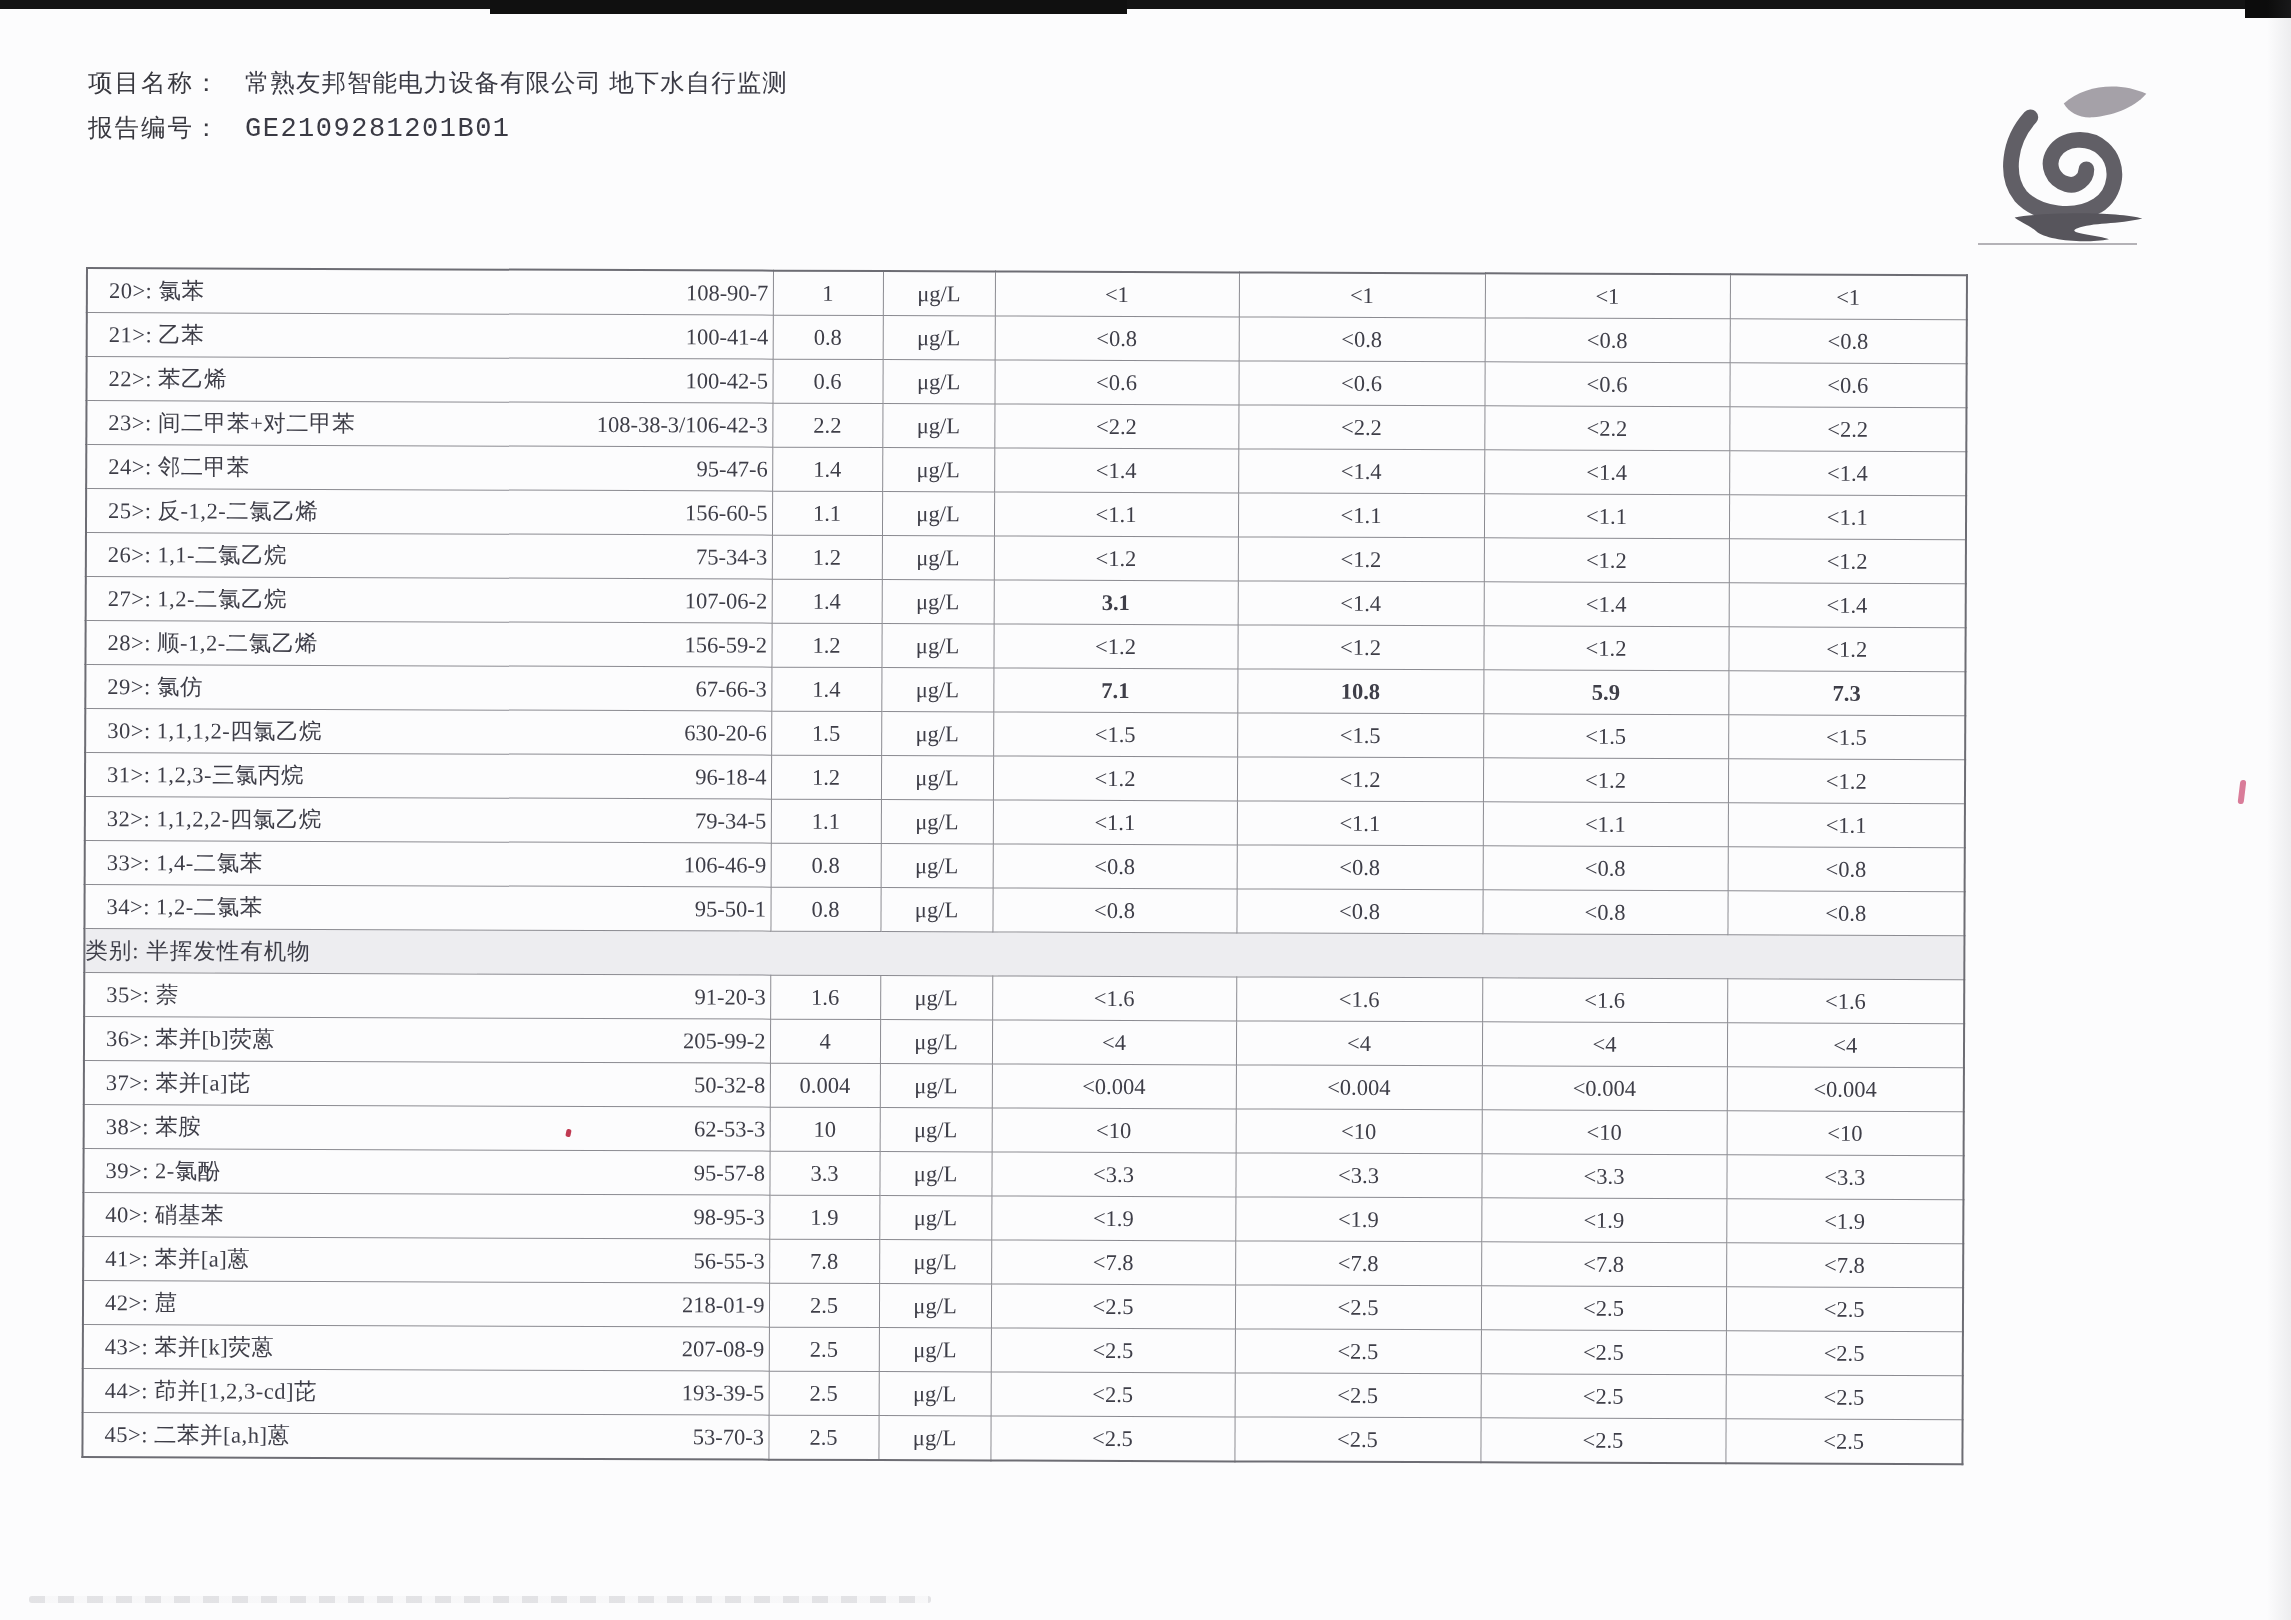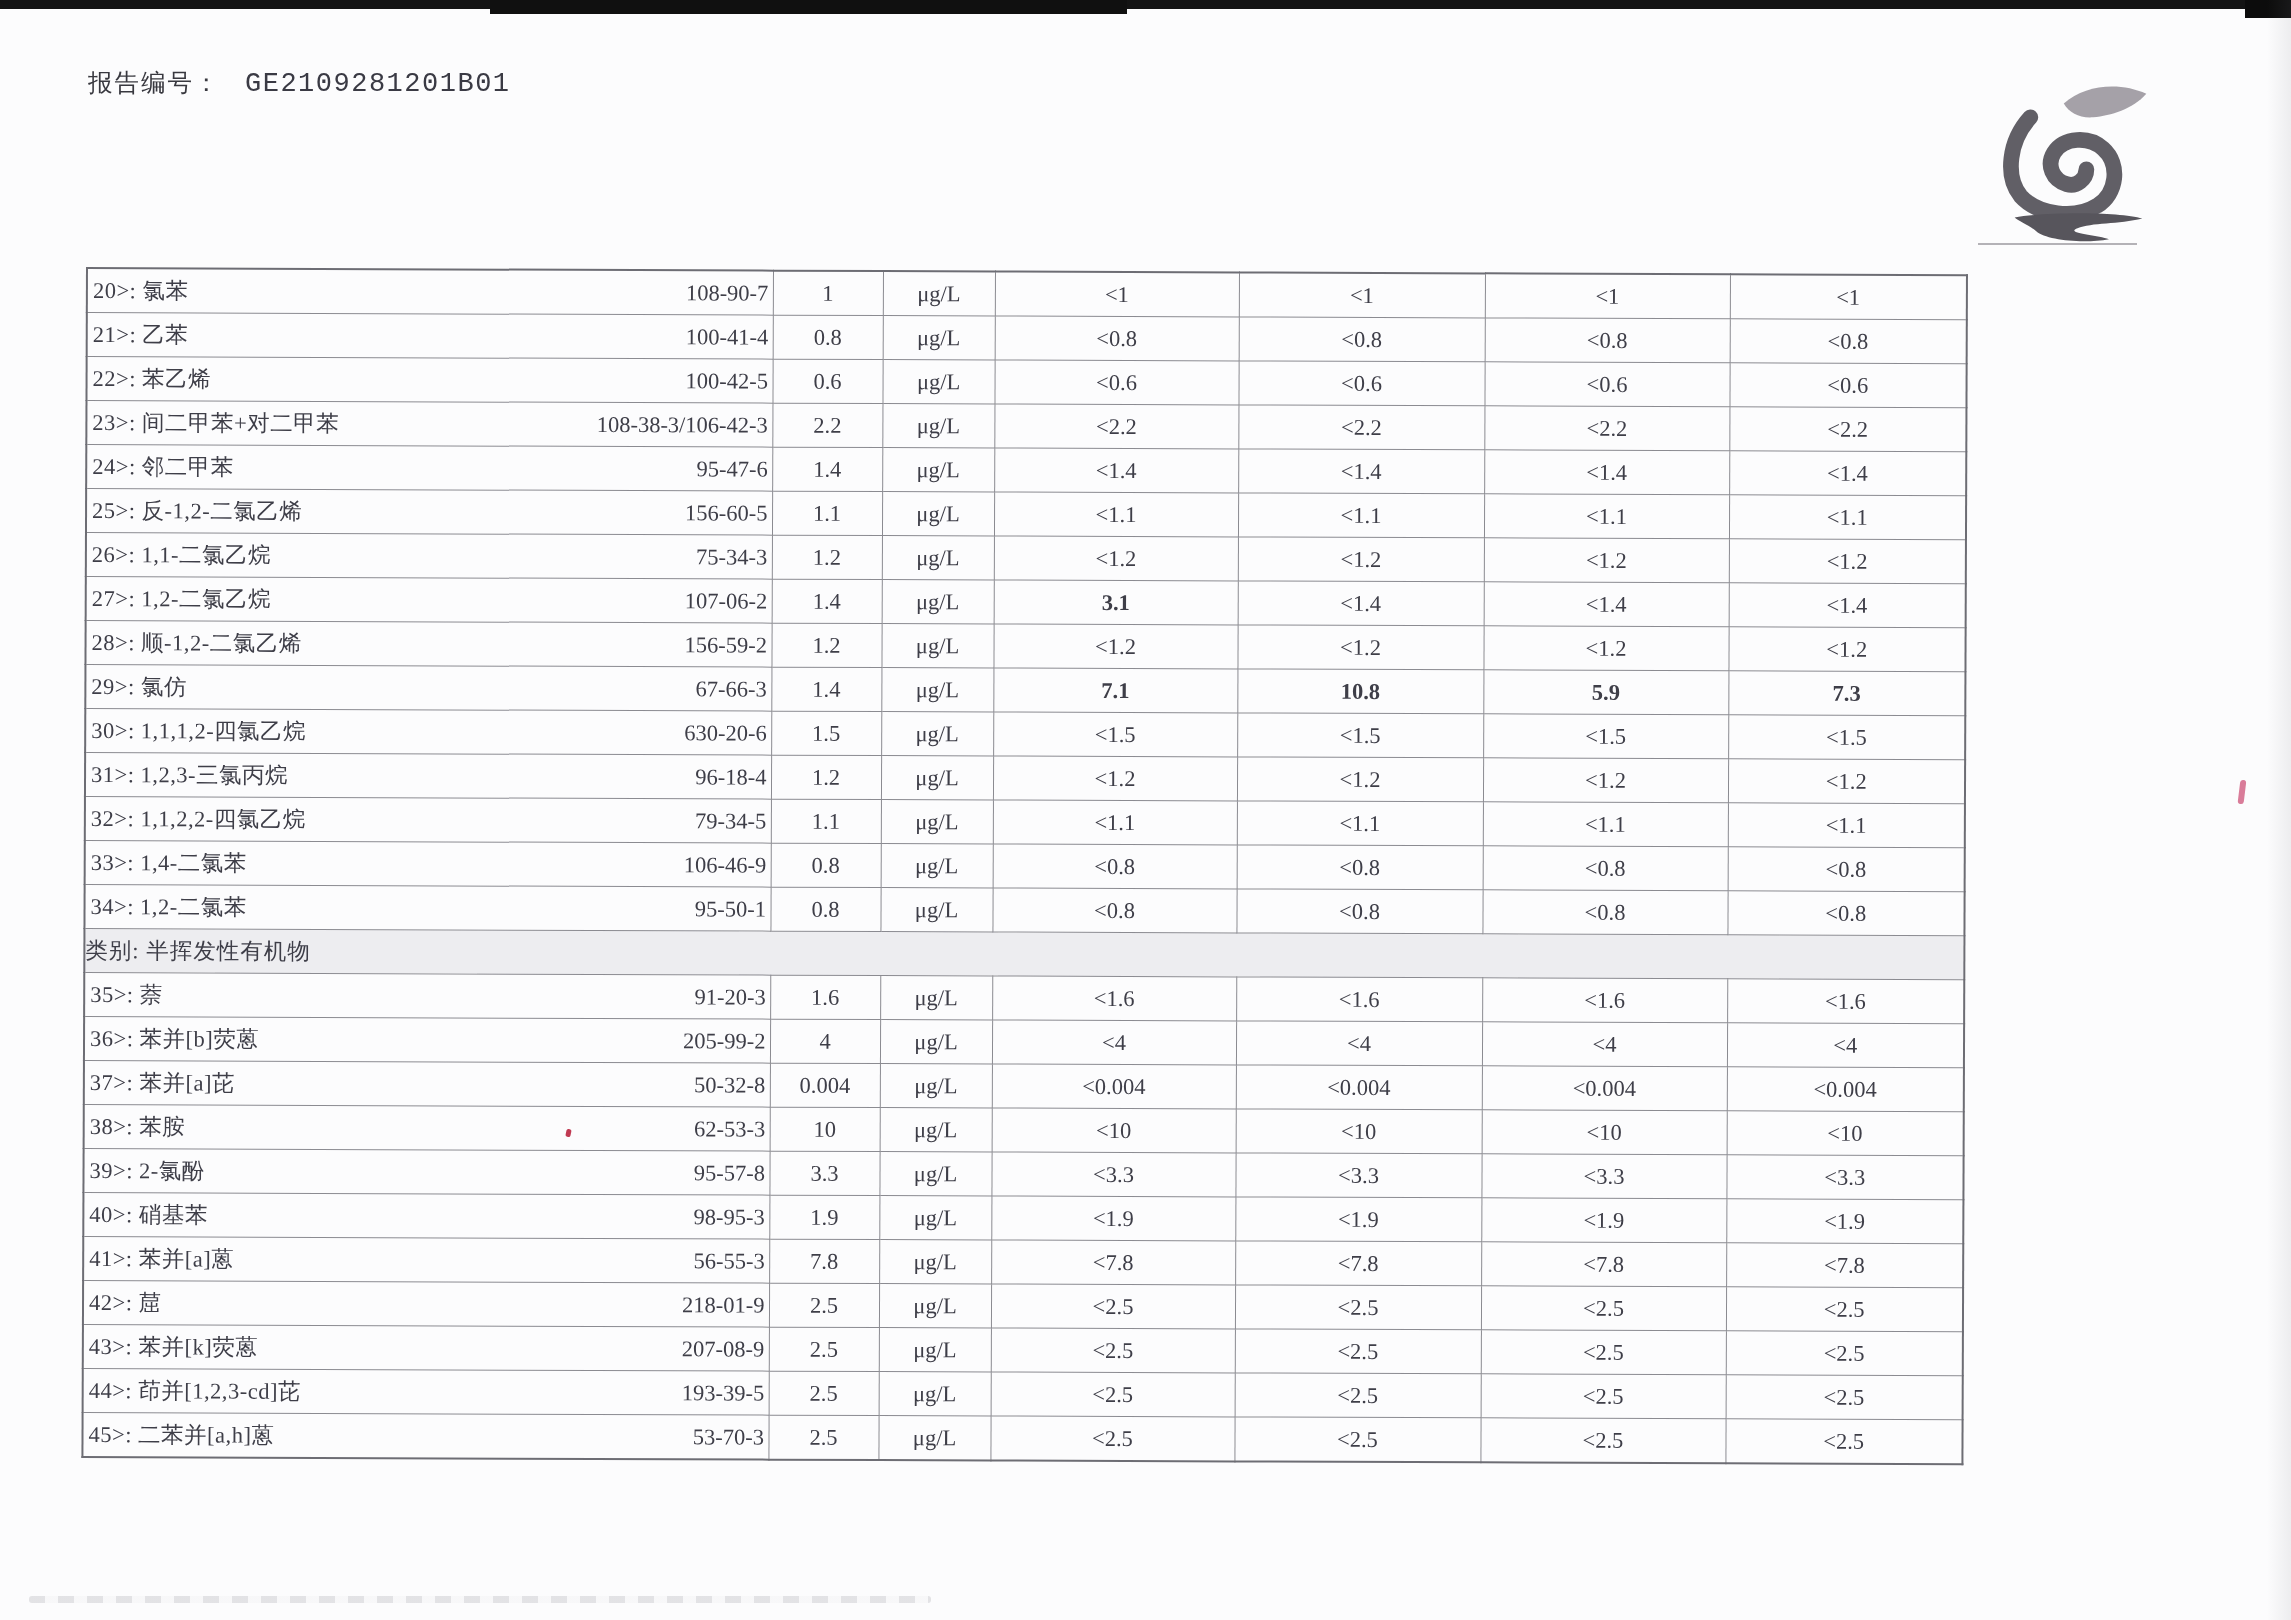--- a/index.html
+++ b/index.html
@@ -26,21 +26,21 @@
   .logo-underline{position:absolute;left:1978px;top:243px;width:159px;height:2px;background:#8d8b92;opacity:.65;}
 
   
   .table-wrap{position:absolute;left:86px;top:267px;width:1880px;transform:rotate(0.22deg);transform-origin:0 0;}
   table.doc{border-collapse:collapse;table-layout:fixed;width:1880px;border:2px solid #6d6d74;}
   table.doc td{
     border:1px solid #8b8b91;height:43px;font-size:22.5px;color:#3e3e48;
     padding:0;overflow:hidden;white-space:nowrap;
   }
   td.namecas>div{display:flex;justify-content:space-between;align-items:center;}
-  td.namecas .pname{padding-left:5px;letter-spacing:0.5px;}
+  td.namecas .pname{padding-left:21px;letter-spacing:0.5px;}
   td.namecas .pcas{padding-right:4px;}
   td.center{text-align:center;}
   td.catrow{background:#ededf0;text-align:left;padding-left:11.8px;color:#3a3a44;letter-spacing:1px;}
   .b{font-weight:bold;color:#2d2d38;}
 
   
   .streak{position:absolute;left:29px;top:1596px;width:902px;height:6.9px;opacity:.5;border-radius:2.9px;
     background:repeating-linear-gradient(90deg, rgba(140,140,148,.45) 0 15.7px, rgba(140,140,148,.08) 15.7px 29px);}
   .red-dot{position:absolute;left:566px;top:1129px;width:4.9px;height:7.8px;background:#c03a52;border-radius:2px;transform:rotate(12deg);}
   .pink-mark{position:absolute;left:2239px;top:780px;width:5.9px;height:23.5px;background:#cf5b80;opacity:.8;border-radius:2.9px;transform:rotate(7deg);}
@@ -50,20 +50,24 @@
 <body>
 
 <div class="page">
 
   <div class="top-edge"></div>
   <div class="top-edge2"></div>
   <div class="top-edge3"></div>
   <div class="shade-right"></div>
 
   <div class="header">
+    <div class="hrow">
+      <span class="hlabel">项目名称：</span>
+      <span class="hvalue">常熟友邦智能电力设备有限公司 地下水自行监测</span>
+    </div>
     <div class="hrow">
       <span class="hlabel">报告编号：</span>
       <span class="hvalue code">GE2109281201B01</span>
     </div>
   </div>
 
   <svg class="logo" viewBox="0 0 160 175" xmlns="http://www.w3.org/2000/svg">
     <path d="M64,28 C86,8 122,6 148,18 C134,34 112,40 94,42 C80,43 70,38 64,28 Z" fill="#a5a1a8"></path>
     <path d="M30,42 C8,66 4,102 20,122 C38,142 76,146 98,132 C118,120 122,90 104,74 C90,61 64,62 54,78 C46,91 53,106 67,110 C77,113 87,105 87,95" fill="none" stroke="#615f66" stroke-width="16" stroke-linecap="round"></path>
     <path d="M14,144 C46,138 120,138 144,145 C120,151 92,149 78,155 C64,160 98,162 110,166 C84,171 46,167 36,158 C28,151 18,148 14,144 Z" fill="#57555c"></path>

